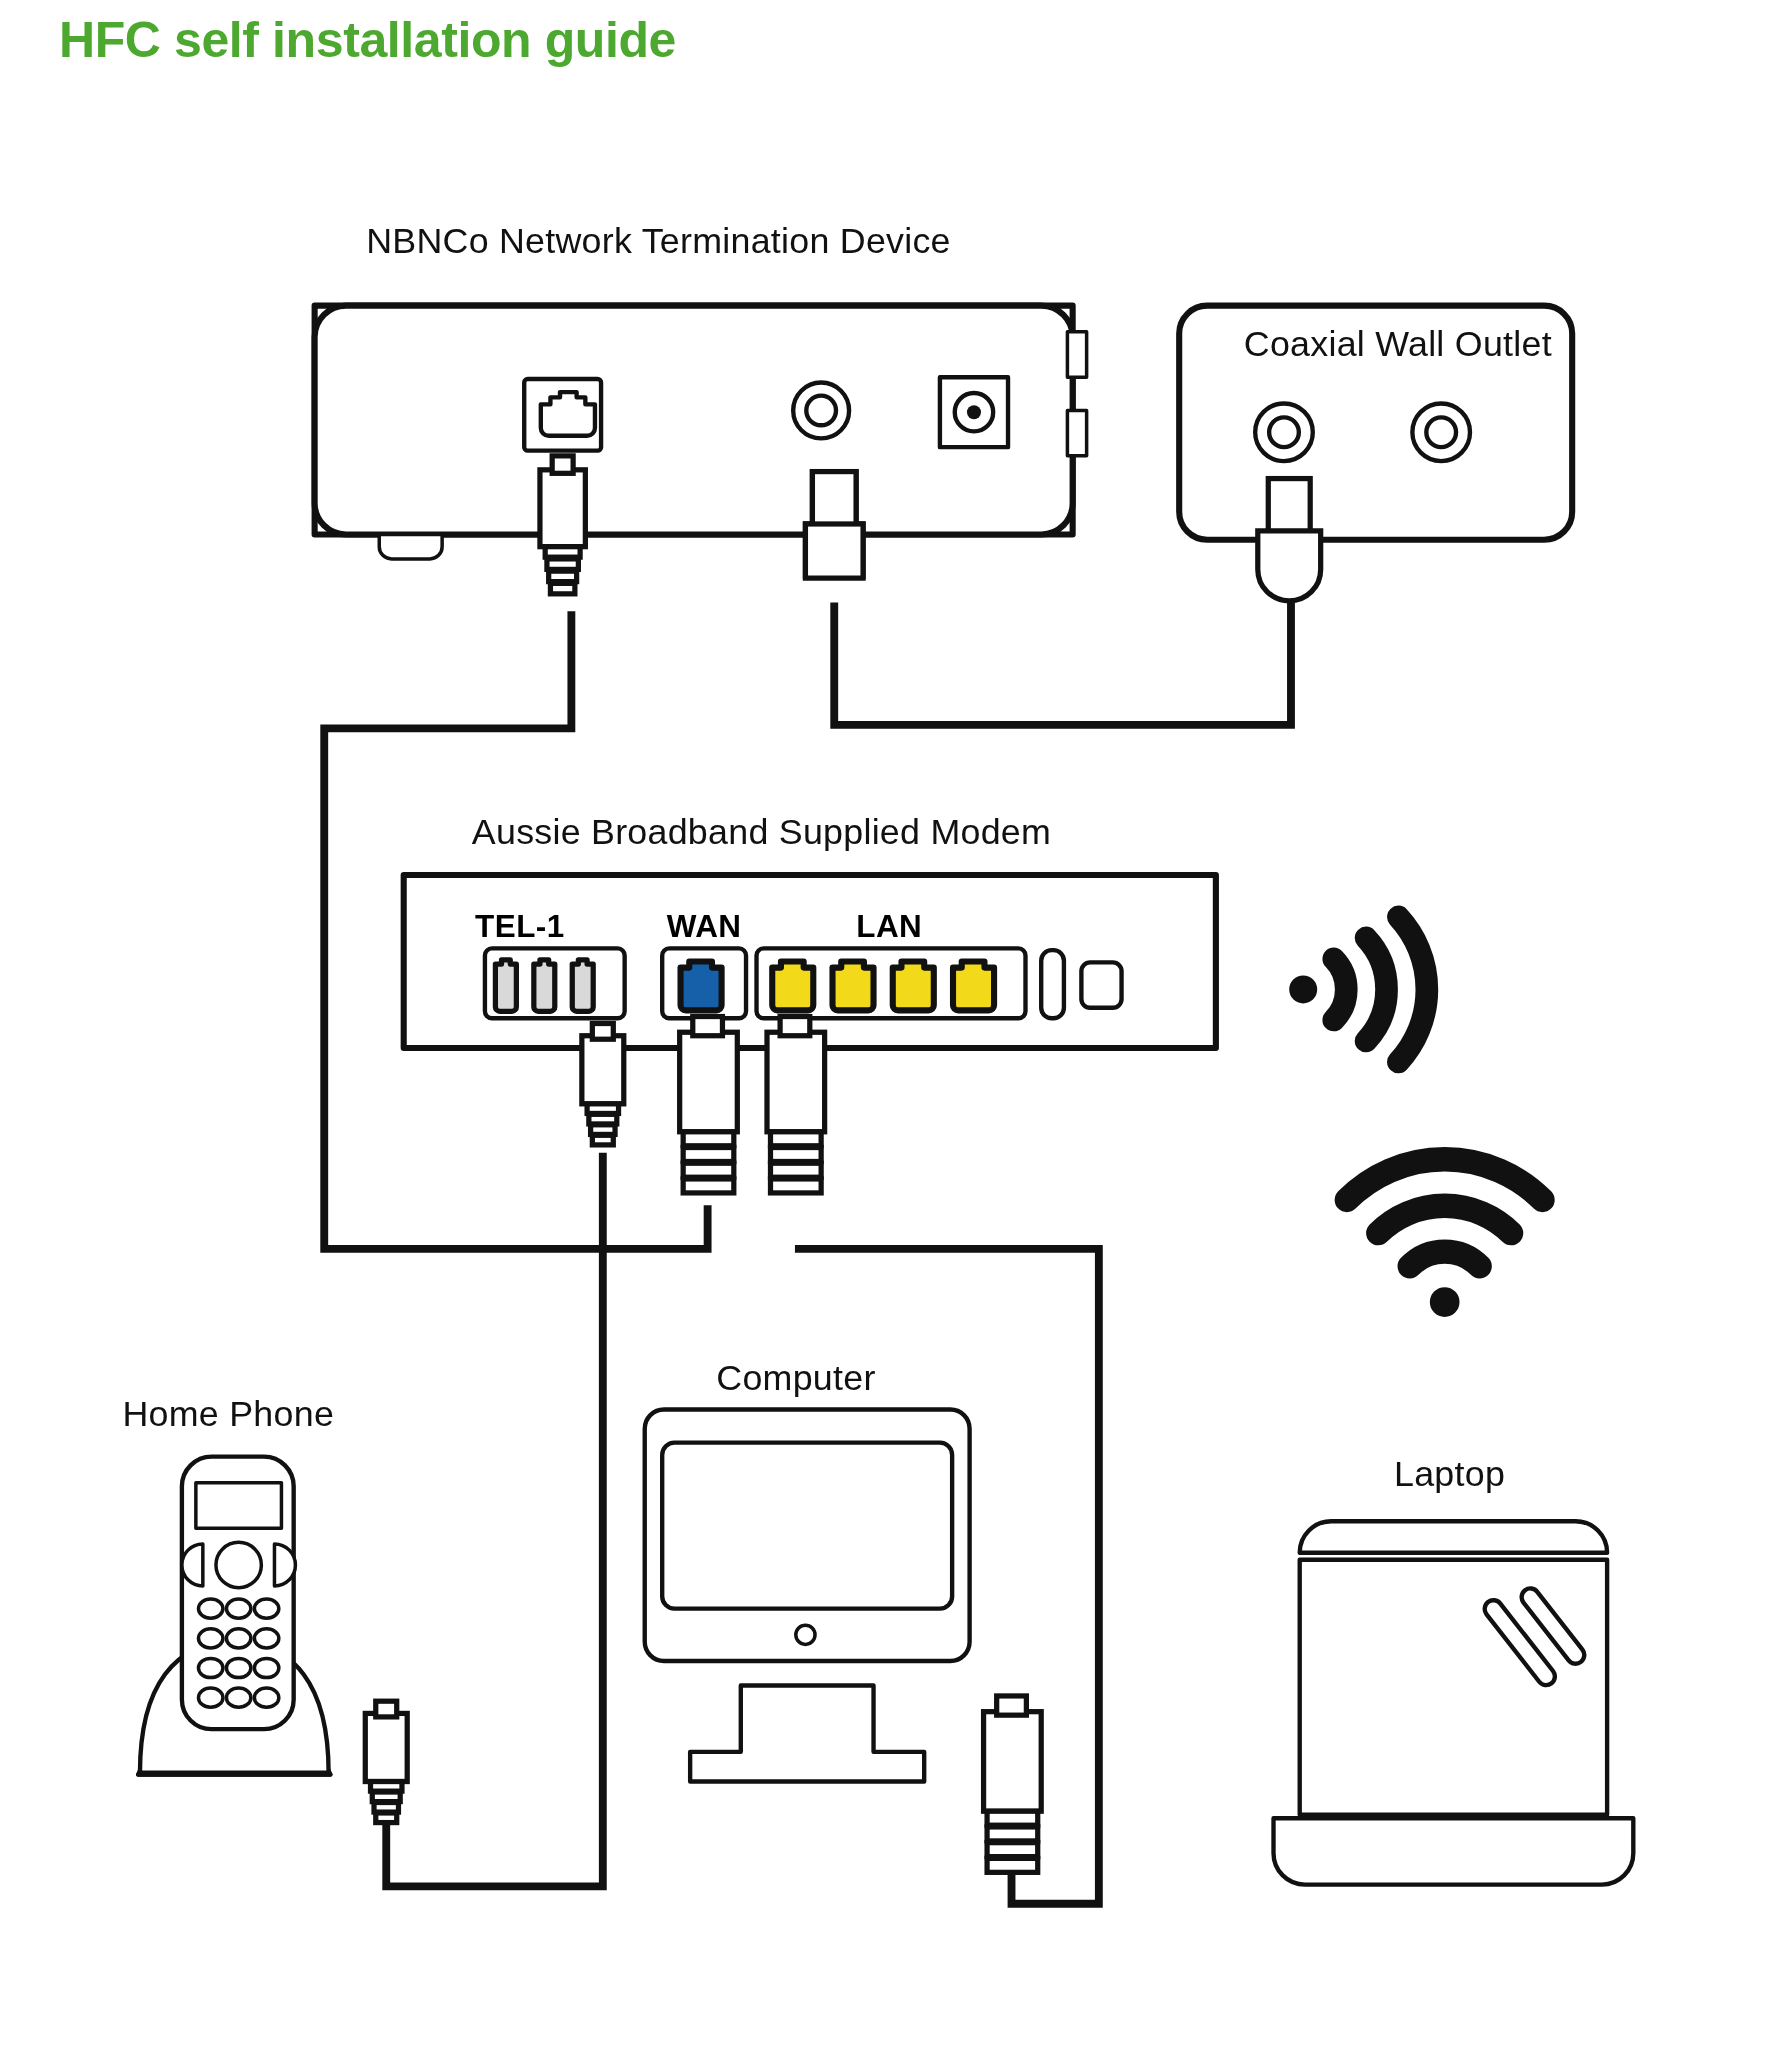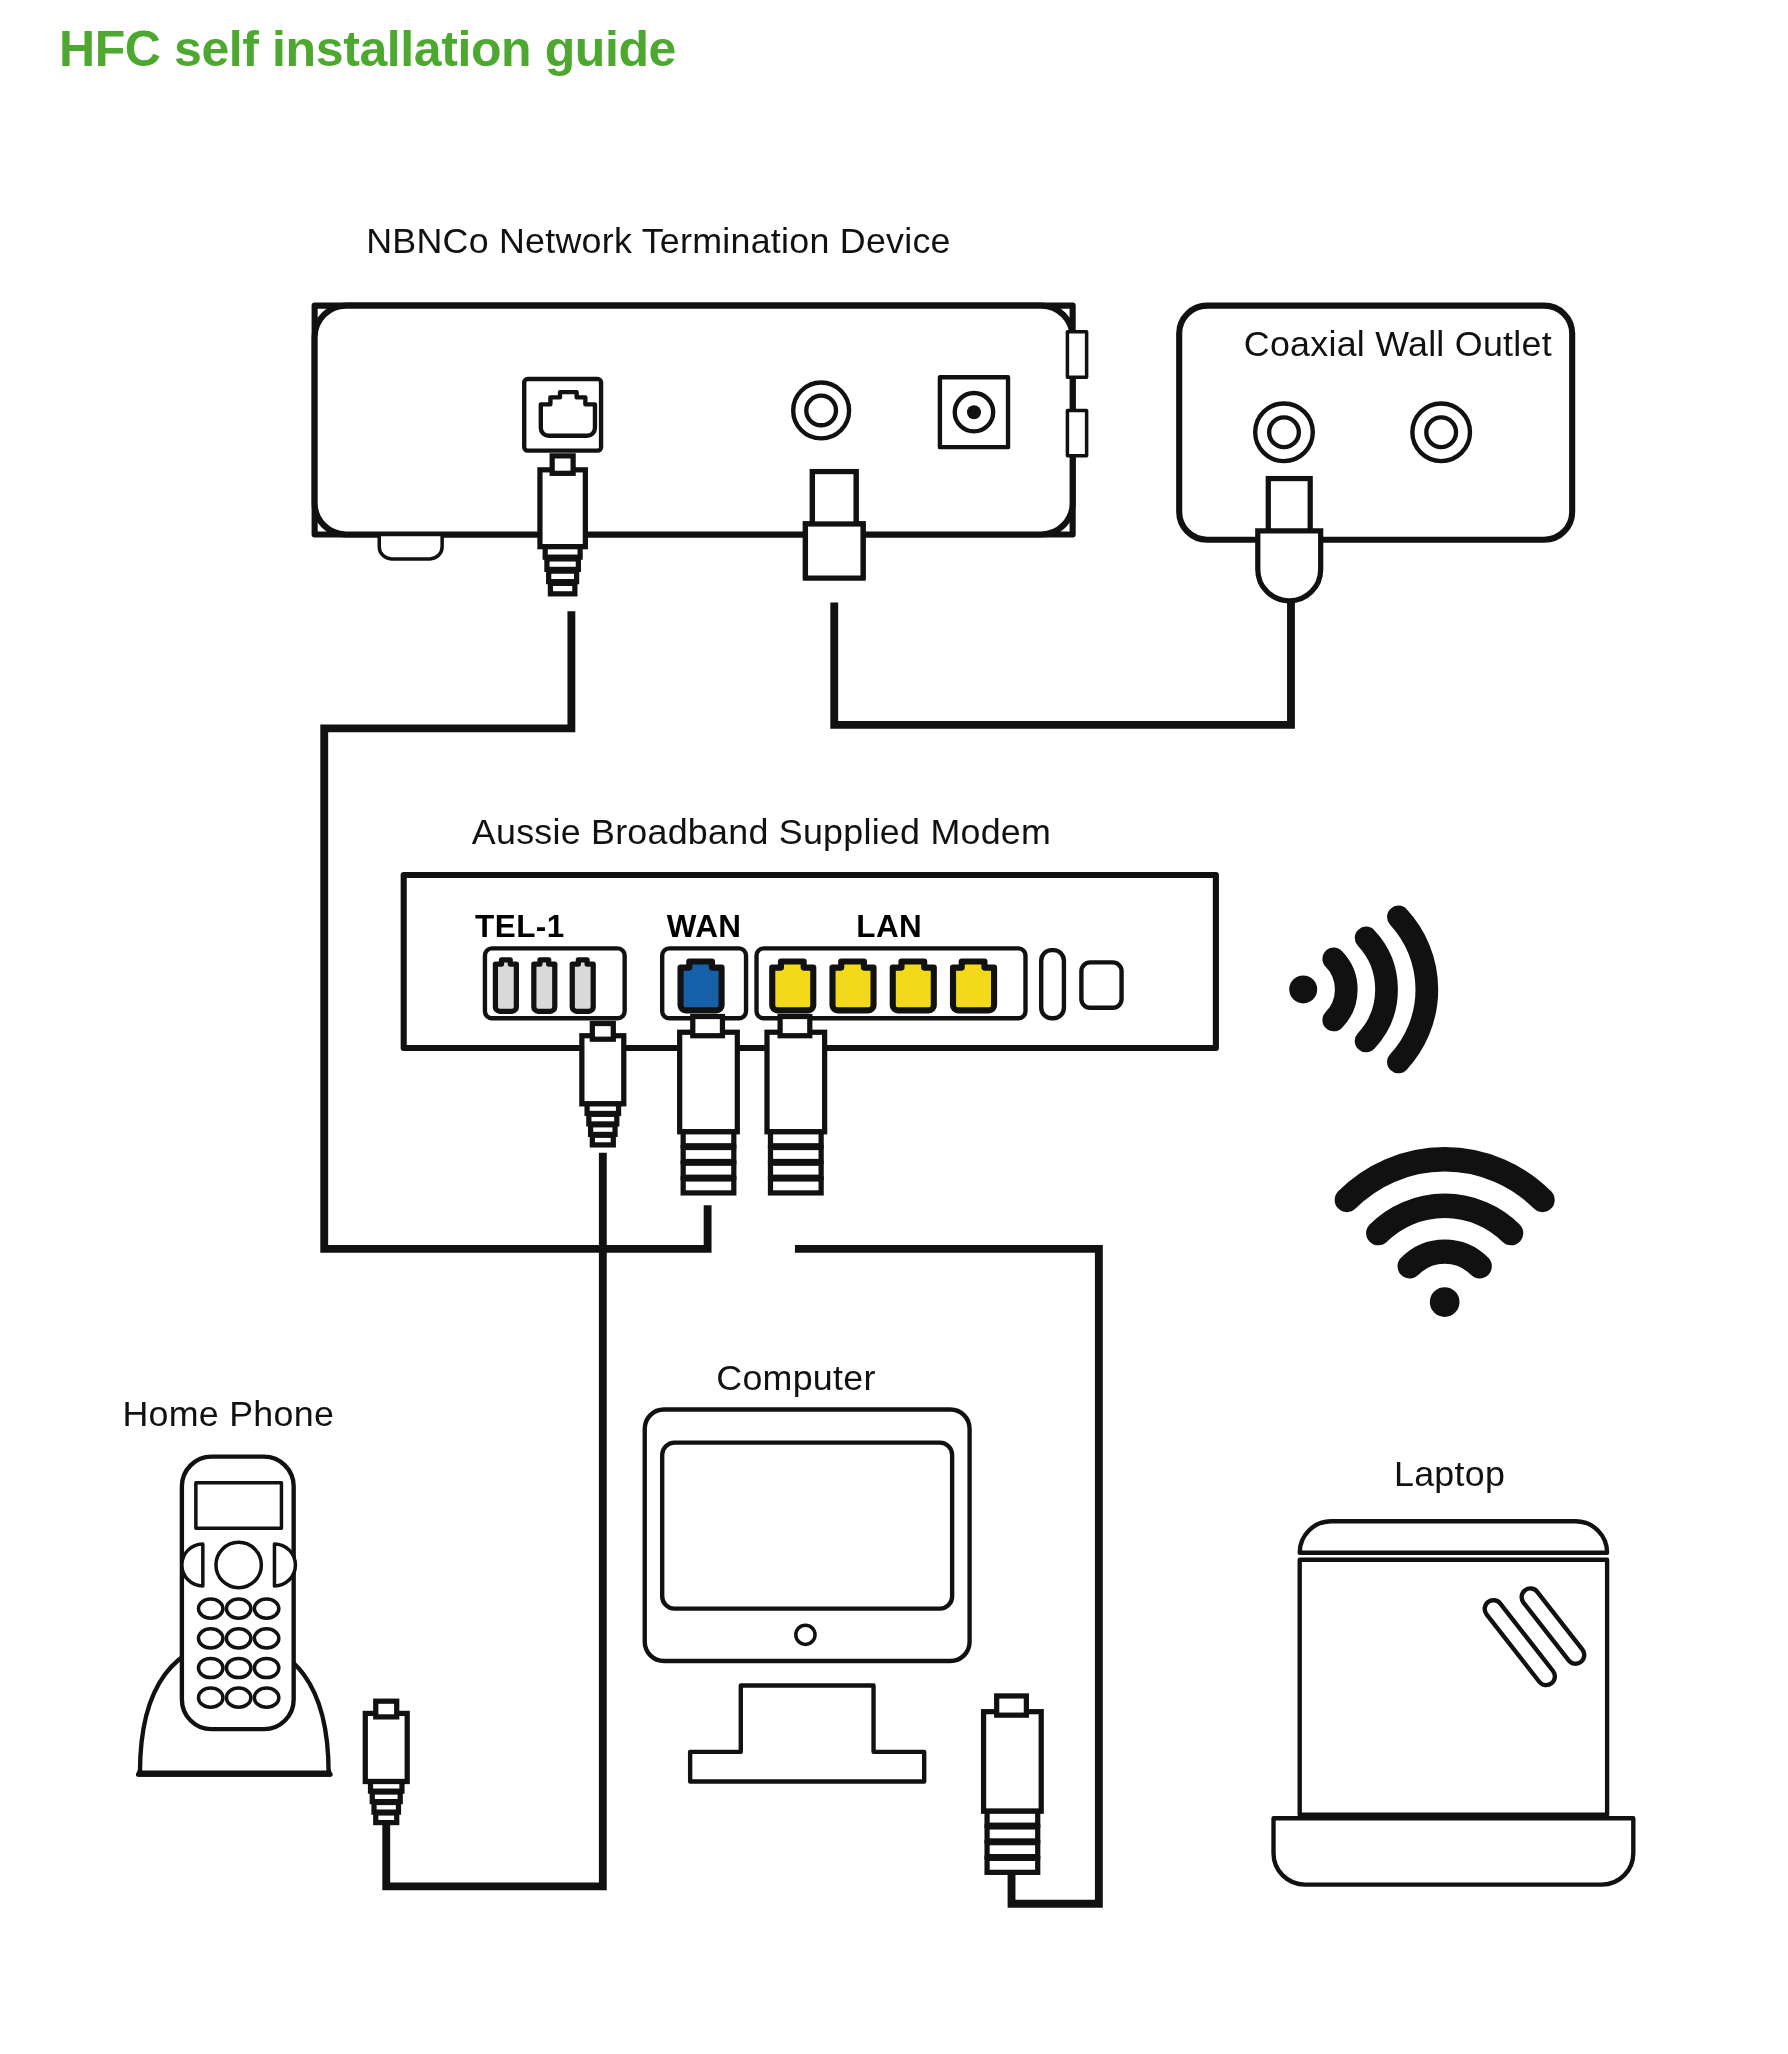--- a/index.html
+++ b/index.html
@@ -1,19 +1,19 @@
 <!DOCTYPE html>
 <html style="font-size:14px"><head>
 <meta charset="utf-8">
 <style>
   html,body{margin:0;padding:0;background:#ffffff;}
   body{width:1789px;height:2054px;overflow:hidden;font-family:"Liberation Sans",sans-serif;}
   #stage{position:relative;width:1789px;height:2054px;background:#fff;}
   #page-title{
-    position:absolute; left:59px; top:20px;
+    position:absolute; left:59px; top:11px;
     font-family:"Liberation Sans",sans-serif;
     font-size:50px; font-weight:bold; letter-spacing:-0.4px;
     color:#4CA82E; white-space:nowrap;
   }
   svg#diagram{position:absolute;left:0;top:0;width:1789px;height:2054px;display:block;}
   .dev-label{
     font-family:"Liberation Sans",sans-serif;
     font-size:41px; fill:#111; font-weight:300;
     letter-spacing:0.3px;
   }

